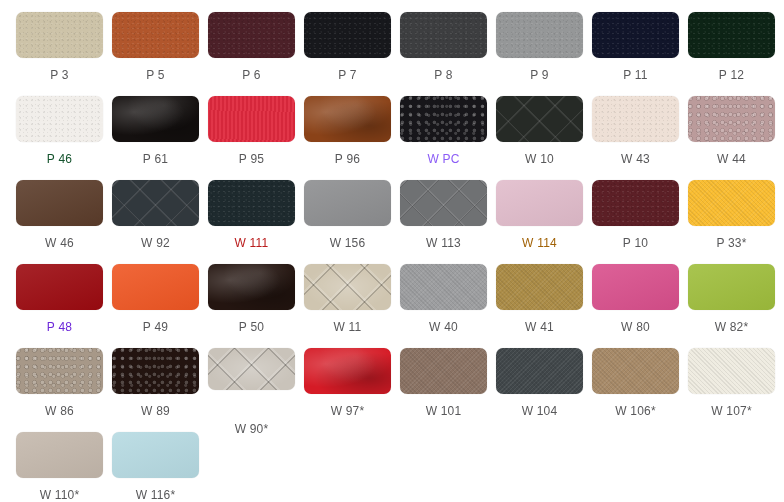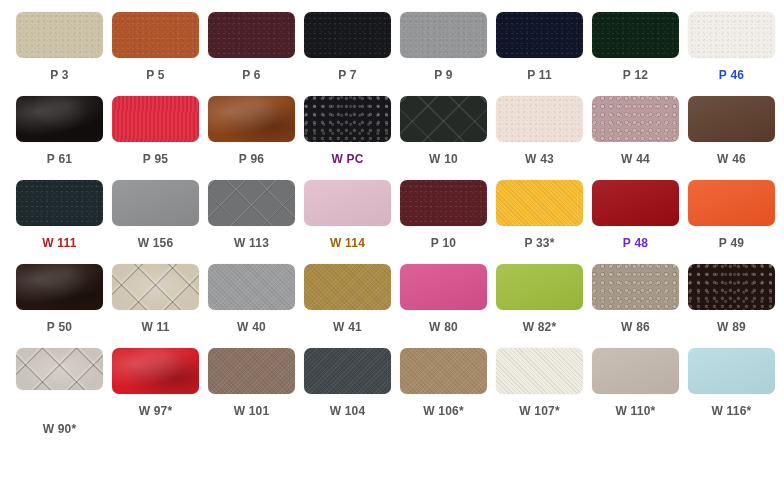--- a/index.html
+++ b/index.html
@@ -21,21 +21,20 @@
     grid-auto-rows: 84px;
     padding: 12px 0 0 16px;
     box-sizing: border-box;
   }
   .swatch-cell {
     width: 96px;
     height: 88px;
     display: flex;
     flex-direction: column;
     align-items: flex-start;
-    font-weight: bold;
   }
   .swatch-chip {
     position: relative;
     width: 87px;
     height: 46px;
     border-radius: 7px;
     overflow: hidden;
     background-color: #cccccc;
     box-shadow: 0 0 0 0.5px rgba(0,0,0,0.04);
   }
@@ -133,20 +132,26 @@
       </div>
       <div class="swatch-label" style="color: rgb(88, 88, 90);">P 6</div>
     </div>
     <div class="swatch-cell">
       <div class="swatch-chip" style="background-color: rgb(23, 24, 28);">
         <div class="tex tex-grain"></div>
       </div>
       <div class="swatch-label" style="color: rgb(88, 88, 90);">P 7</div>
     </div>
     <div class="swatch-cell">
+      <div class="swatch-chip" style="background-color: rgb(61, 62, 64);">
+        <div class="tex tex-grain"></div>
+      </div>
+      <div class="swatch-label" style="color: rgb(88, 88, 90);">P 8</div>
+    </div>
+    <div class="swatch-cell">
       <div class="swatch-chip" style="background-color: rgb(149, 151, 152);">
         <div class="tex tex-grain"></div>
       </div>
       <div class="swatch-label" style="color: rgb(88, 88, 90);">P 9</div>
     </div>
     <div class="swatch-cell">
       <div class="swatch-chip" style="background-color: rgb(17, 21, 42);">
         <div class="tex tex-grain"></div>
       </div>
       <div class="swatch-label" style="color: rgb(88, 88, 90);">P 11</div>
@@ -154,21 +159,21 @@
     <div class="swatch-cell">
       <div class="swatch-chip" style="background-color: rgb(13, 36, 22);">
         <div class="tex tex-grain"></div>
       </div>
       <div class="swatch-label" style="color: rgb(88, 88, 90);">P 12</div>
     </div>
     <div class="swatch-cell">
       <div class="swatch-chip" style="background-color: rgb(241, 238, 234);">
         <div class="tex tex-grain"></div>
       </div>
-      <div class="swatch-label" style="color: #1d4ed8;">P 46</div>
+      <div class="swatch-label" style="color: #14532d;">P 46</div>
     </div>
     <div class="swatch-cell">
       <div class="swatch-chip" style="background-color: rgb(20, 16, 15);">
         <div class="tex tex-mottle"></div>
       </div>
       <div class="swatch-label" style="color: rgb(88, 88, 90);">P 61</div>
     </div>
     <div class="swatch-cell">
       <div class="swatch-chip" style="background-color: rgb(224, 41, 62);">
         <div class="tex tex-brushed"></div>
@@ -178,21 +183,21 @@
     <div class="swatch-cell">
       <div class="swatch-chip" style="background-color: rgb(138, 66, 24);">
         <div class="tex tex-mottle"></div>
       </div>
       <div class="swatch-label" style="color: rgb(88, 88, 90);">P 96</div>
     </div>
     <div class="swatch-cell">
       <div class="swatch-chip" style="background-color: rgb(23, 22, 26);">
         <div class="tex tex-pebble"></div>
       </div>
-      <div class="swatch-label" style="color: #701a75;">W PC</div>
+      <div class="swatch-label" style="color: #8b5cf6;">W PC</div>
     </div>
     <div class="swatch-cell">
       <div class="swatch-chip" style="background-color: rgb(38, 42, 38);">
         <div class="tex tex-quilt"></div>
       </div>
       <div class="swatch-label" style="color: rgb(88, 88, 90);">W 10</div>
     </div>
     <div class="swatch-cell">
       <div class="swatch-chip" style="background-color: rgb(238, 224, 214);">
         <div class="tex tex-grain"></div>
@@ -203,20 +208,26 @@
       <div class="swatch-chip" style="background-color: rgb(187, 155, 155);">
         <div class="tex tex-pebble"></div>
       </div>
       <div class="swatch-label" style="color: rgb(88, 88, 90);">W 44</div>
     </div>
     <div class="swatch-cell">
       <div class="swatch-chip" style="background-color: rgb(91, 60, 42);">
         <div class="tex tex-smooth"></div>
       </div>
       <div class="swatch-label" style="color: rgb(88, 88, 90);">W 46</div>
+    </div>
+    <div class="swatch-cell">
+      <div class="swatch-chip" style="background-color: rgb(49, 56, 61);">
+        <div class="tex tex-quilt"></div>
+      </div>
+      <div class="swatch-label" style="color: rgb(88, 88, 90);">W 92</div>
     </div>
     <div class="swatch-cell">
       <div class="swatch-chip" style="background-color: rgb(30, 42, 46);">
         <div class="tex tex-grain"></div>
       </div>
       <div class="swatch-label" style="color: #b91c1c;">W 111</div>
     </div>
     <div class="swatch-cell">
       <div class="swatch-chip" style="background-color: rgb(141, 142, 144);">
         <div class="tex tex-smooth"></div>

